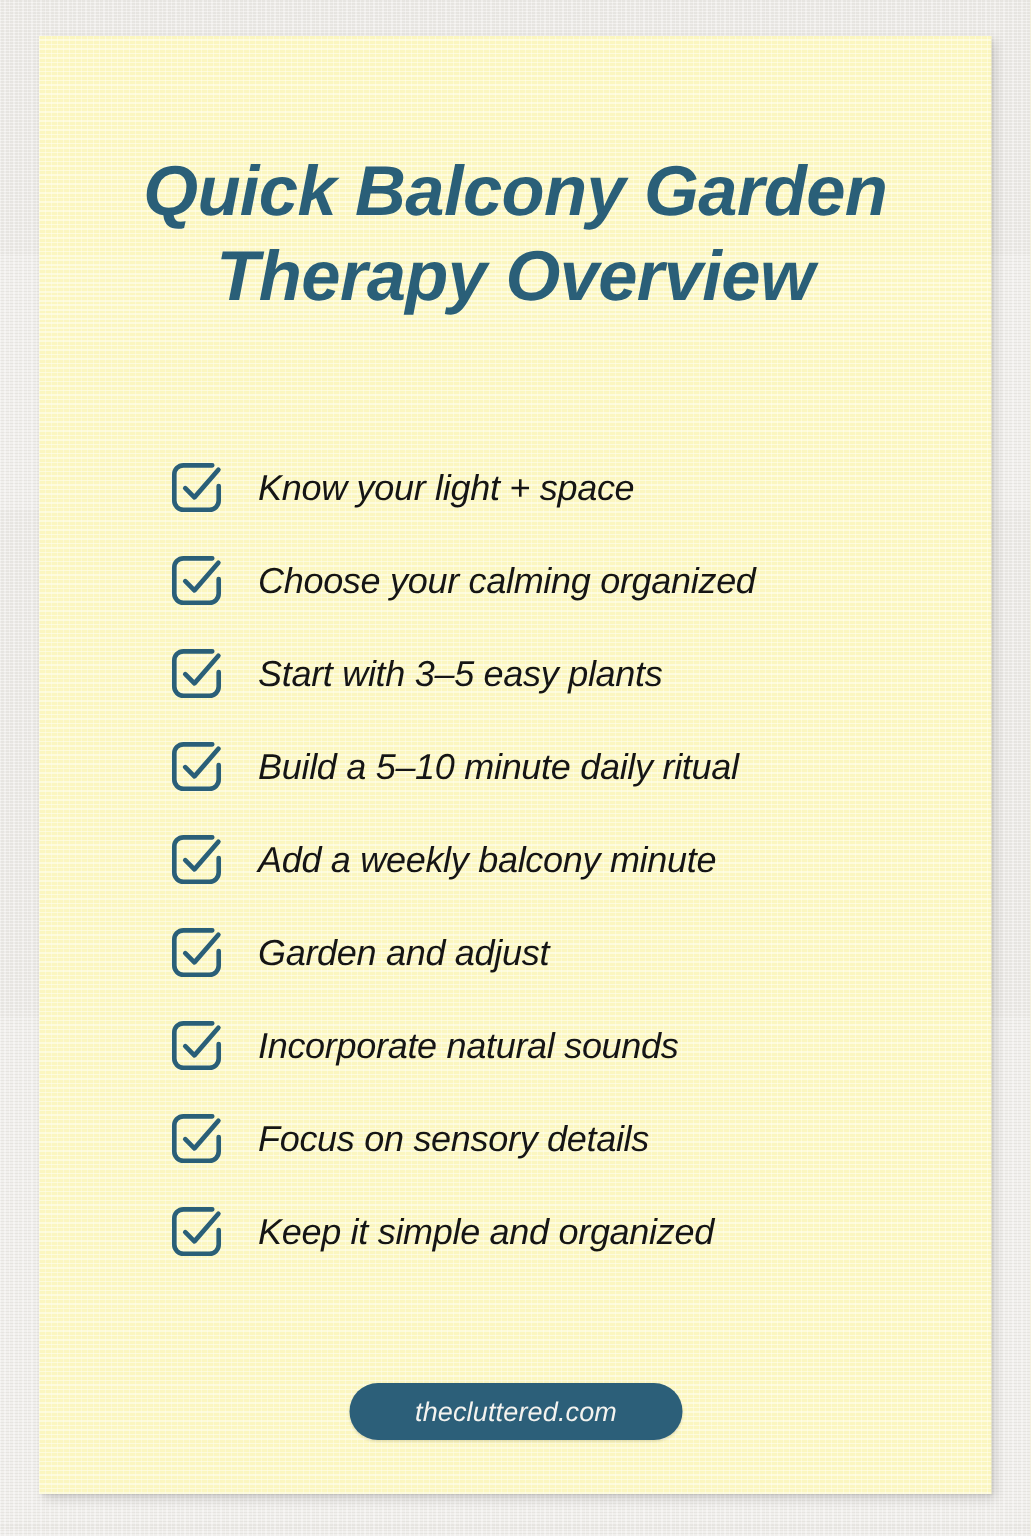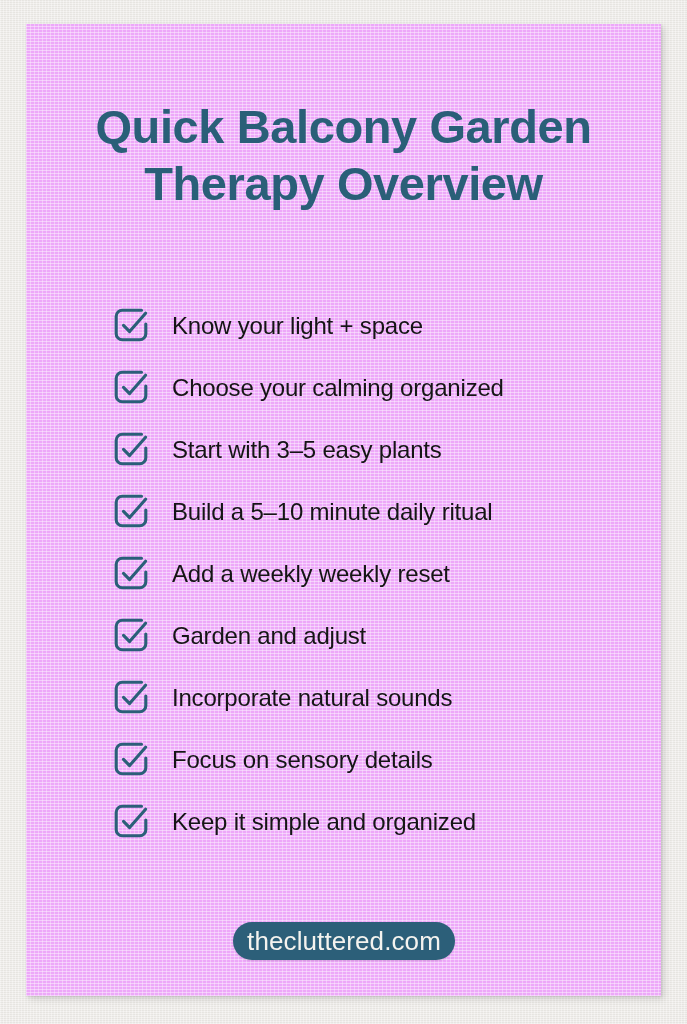--- a/index.html
+++ b/index.html
@@ -26,25 +26,26 @@
       repeating-linear-gradient(90deg, rgba(255,255,255,0.3) 0 1px, rgba(0,0,0,0.01) 1px 3px),
       #eceae6;
   }
 
   #card {
     position: absolute;
     left: 26px;
     top: 24px;
     width: 635px;
     height: 972px;
-    background: #f0abfc;
+    background: #fef9c3;
     box-shadow:
       3px 3px 7px rgba(0,0,0,0.13),
       1px 1px 2px rgba(0,0,0,0.08);
     overflow: hidden;
+    font-style: italic;
   }
 
   
   #card-texture {
     position: absolute;
     inset: 0;
     pointer-events: none;
     background:
       repeating-linear-gradient(0deg, rgba(255,255,255,0.5) 0 1px, rgba(0,0,0,0.008) 1px 3px),
       repeating-linear-gradient(90deg, rgba(255,255,255,0.4) 0 1px, rgba(0,0,0,0.006) 1px 4px);
@@ -118,21 +119,21 @@
     height: 38px;
     background: #2c5f79;
     border-radius: 19px;
     display: flex;
     align-items: center;
     justify-content: center;
     box-shadow: 0 1px 2px rgba(0,0,0,0.12);
   }
 
   #footer-badge .badge-text {
-    font-size: 26px;
+    font-size: 18px;
     color: #f4f3ef;
     letter-spacing: 0.1px;
     line-height: 19px;
   }
 </style>
 </head>
 <body>
 
 <div id="page-backdrop"></div>
 
@@ -189,21 +190,21 @@
         <span class="check-label">Build a 5–10 minute daily ritual</span>
       </div>
 
       <div class="check-row">
         <span class="check-icon">
           <svg viewBox="0 0 38 38" xmlns="http://www.w3.org/2000/svg">
             <path d="M29.5 4.2 H10.3 C6.9 4.2 4.2 6.9 4.2 10.3 V27.7 C4.2 31.1 6.9 33.8 10.3 33.8 H27.7 C31.1 33.8 33.8 31.1 33.8 27.7 V18" fill="none" stroke="#2a5f78" stroke-width="3.1" stroke-linecap="round"></path>
             <path d="M11.5 19.4 L17.6 25.6 L33.6 7.2" fill="none" stroke="#2a5f78" stroke-width="3.1" stroke-linecap="round" stroke-linejoin="round"></path>
           </svg>
         </span>
-        <span class="check-label">Add a weekly weekly reset</span>
+        <span class="check-label">Add a weekly balcony minute</span>
       </div>
 
       <div class="check-row">
         <span class="check-icon">
           <svg viewBox="0 0 38 38" xmlns="http://www.w3.org/2000/svg">
             <path d="M29.5 4.2 H10.3 C6.9 4.2 4.2 6.9 4.2 10.3 V27.7 C4.2 31.1 6.9 33.8 10.3 33.8 H27.7 C31.1 33.8 33.8 31.1 33.8 27.7 V18" fill="none" stroke="#2a5f78" stroke-width="3.1" stroke-linecap="round"></path>
             <path d="M11.5 19.4 L17.6 25.6 L33.6 7.2" fill="none" stroke="#2a5f78" stroke-width="3.1" stroke-linecap="round" stroke-linejoin="round"></path>
           </svg>
         </span>
         <span class="check-label">Garden and adjust</span>

